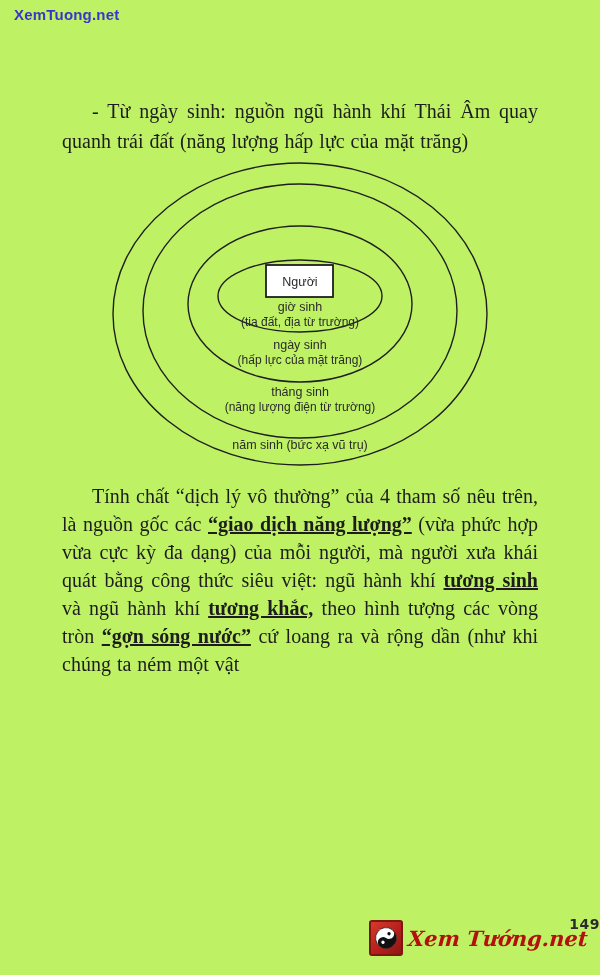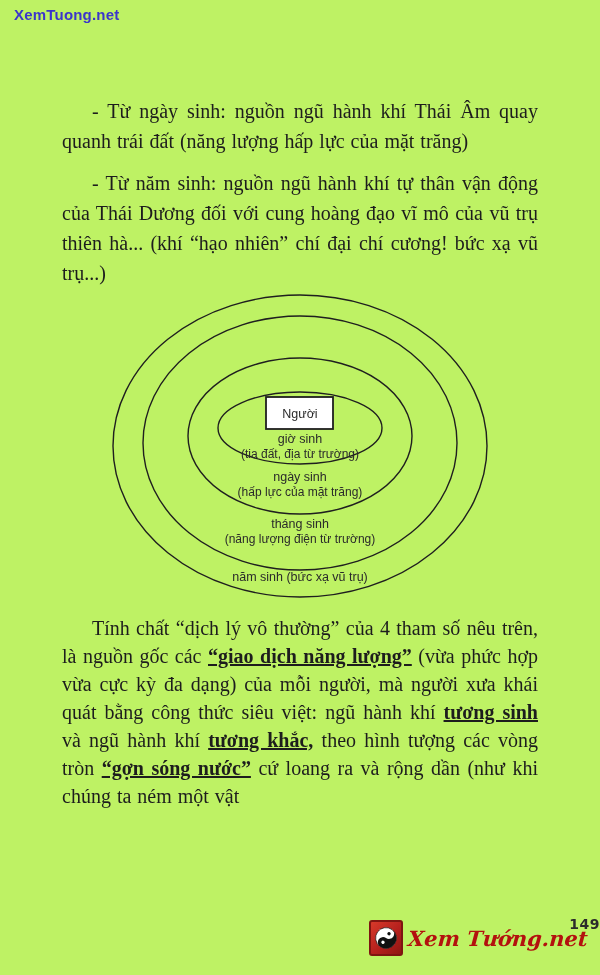--- a/index.html
+++ b/index.html
@@ -111,21 +111,20 @@
 
 <div class="page">
 
   <a class="header-link">XemTuong.net</a>
 
   <main class="content">
 
     <p class="para"><span>- Từ ngày sinh: nguồn ngũ hành khí Thái Âm quay quanh trái đất (năng lượng hấp lực của mặt trăng)</span></p>
 
 
-    <p class="para"><span>- Từ năm sinh: nguồn ngũ hành khí tự thân vận động của Thái Dương đối với cung hoàng đạo vĩ mô của vũ trụ thiên hà... (khí “hạo nhiên” chí đại chí cương! bức xạ vũ trụ...)</span></p>
 
     <figure class="diagram-wrap">
       <svg width="400" height="315" viewBox="0 0 400 315" xmlns="http://www.w3.org/2000/svg">
         <ellipse class="ring" cx="200" cy="155" rx="187" ry="151"></ellipse>
         <ellipse class="ring" cx="200" cy="152" rx="157" ry="127"></ellipse>
         <ellipse class="ring" cx="200" cy="145" rx="112" ry="78"></ellipse>
         <ellipse class="ring" cx="200" cy="137" rx="82" ry="36"></ellipse>
 
         <rect class="person-rect" x="166" y="106" width="67" height="32"></rect>
         <text class="dlabel t" x="200" y="127">Người</text>

